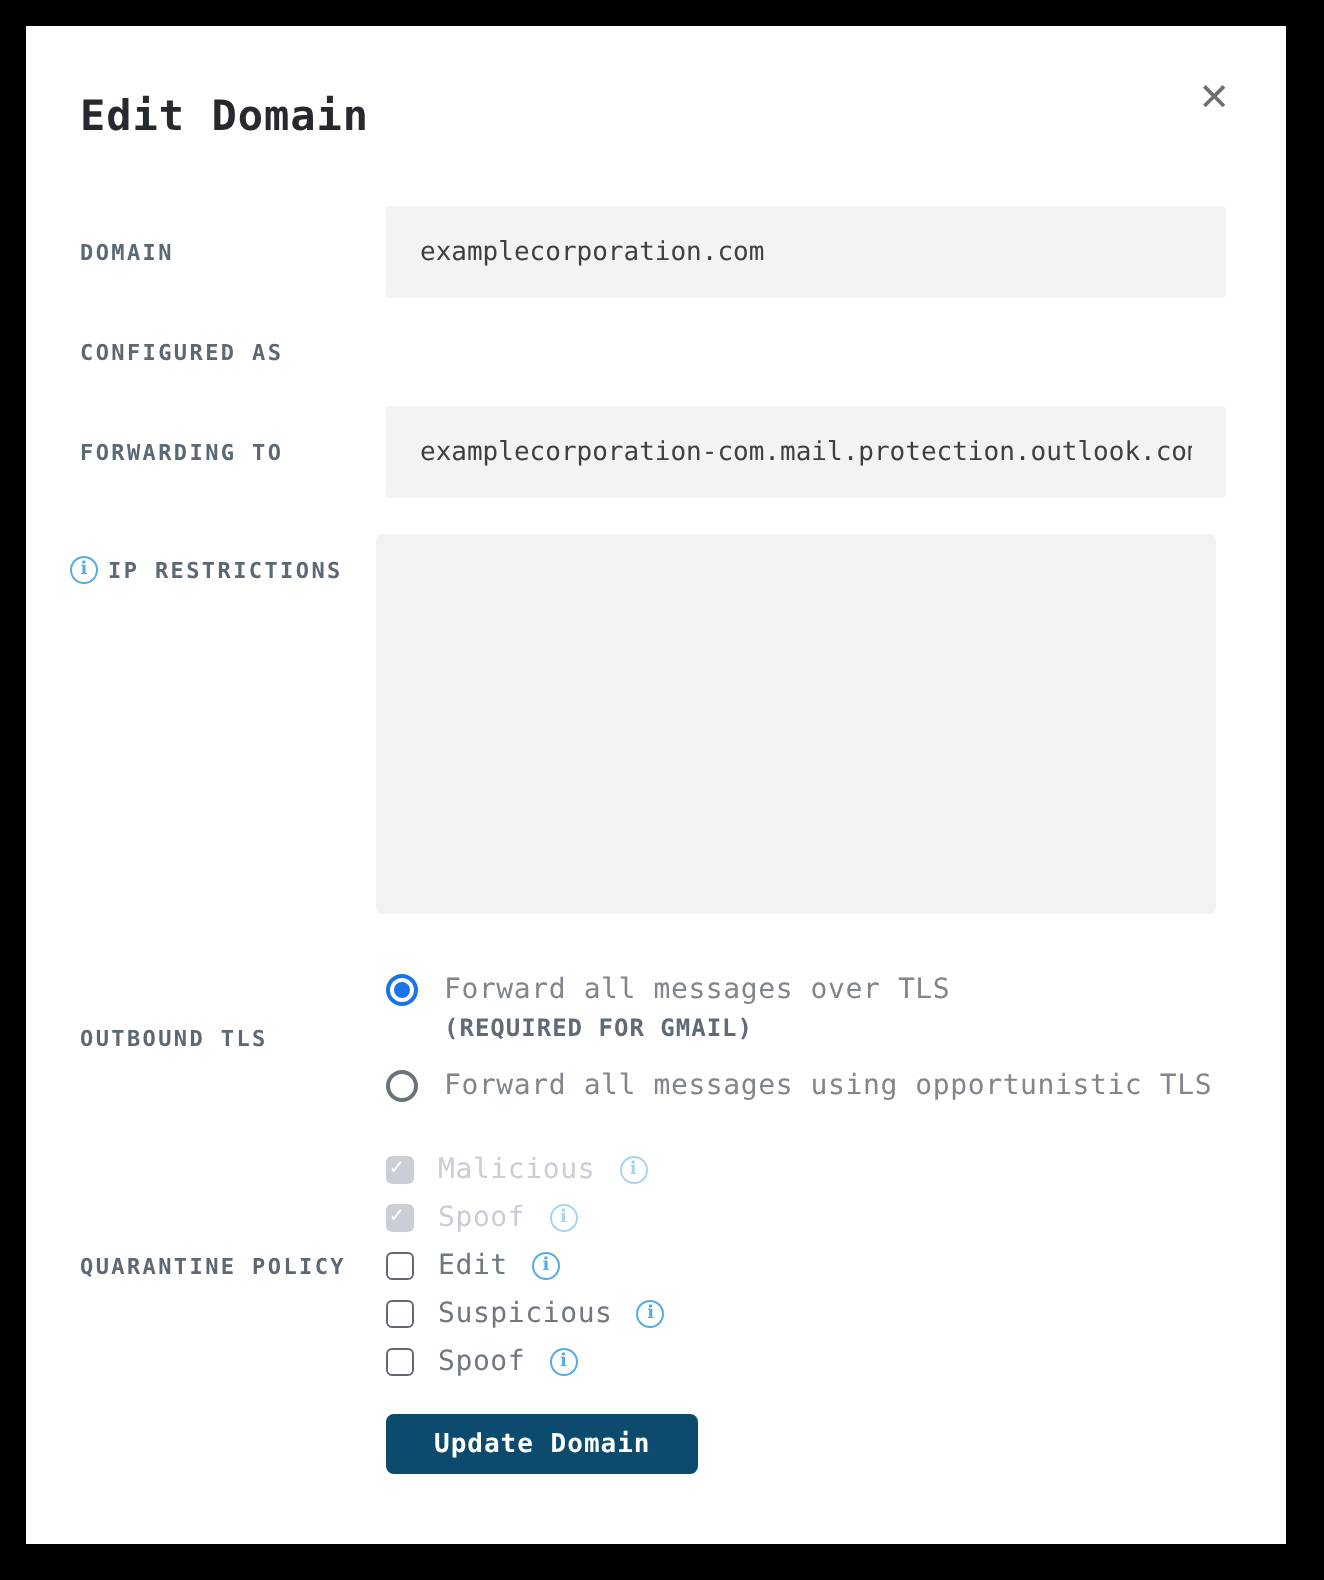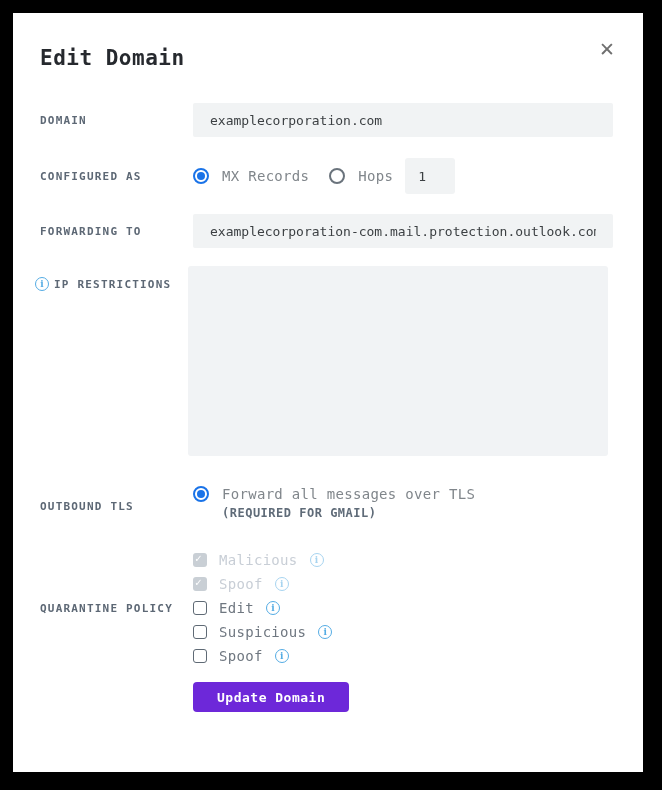--- a/index.html
+++ b/index.html
@@ -32,21 +32,21 @@
     width:153px; flex:0 0 153px;
     display:flex; align-items:center; gap:5px;
   }
   .field-label {
     font-size:11px; font-weight:bold; letter-spacing:1.2px;
     color:#5d6875; text-transform:uppercase; white-space:nowrap;
   }
   .control-col { width:420px; flex:0 0 420px; }
 
   .text-input {
-    width:420px; height:34px;
+    width:420px; height:46px;
     background:#f1f3f4; border:none; outline:none;
     font-family:inherit; font-size:13px; color:#3c4043;
     padding:0 17px; border-radius:2px;
   }
   .small-input {
     width:50px; height:36px;
     background:#f1f3f4; border:none; outline:none;
     font-family:inherit; font-size:13px; color:#3c4043;
     padding:0 0 0 13px; border-radius:3px;
   }
@@ -108,21 +108,21 @@
   .row-domain { margin-bottom:21px; }
   .row-configured { margin-bottom:20px; }
   .row-forwarding { margin-bottom:18px; }
   .row-ip { margin-bottom:22px; }
   .row-tls { margin-bottom:18px; }
   .row-quarantine { margin-bottom:14px; }
 
   .btn-primary {
     margin-left:153px;
     height:30px; padding:0 24px;
-    background:#6d28d9; color:#ffffff;
+    background:#0c4a6e; color:#ffffff;
     border:none; border-radius:4px; cursor:pointer;
     font-family:inherit; font-size:13px; font-weight:bold; letter-spacing:0.5px;
   }
 </style>
 </head>
 <body>
 
 <div class="modal">
 
   <div class="modal-header">
@@ -135,31 +135,20 @@
       <span class="field-label">DOMAIN</span>
     </div>
     <div class="control-col">
       <input class="text-input" type="text" value="examplecorporation.com" style="">
     </div>
   </div>
 
   <div class="form-row row-configured">
     <div class="label-col">
       <span class="field-label">CONFIGURED AS</span>
-    </div>
-    <div class="control-col inline-options">
-      <div class="radio-option">
-        <span class="radio-circle selected"></span>
-        <span class="option-label">MX Records</span>
-      </div>
-      <div class="radio-option">
-        <span class="radio-circle"></span>
-        <span class="option-label">Hops</span>
-      </div>
-      <input class="small-input" type="text" style="margin-left: -8px;" value="1">
     </div>
   </div>
 
   <div class="form-row row-forwarding">
     <div class="label-col">
       <span class="field-label">FORWARDING TO</span>
     </div>
     <div class="control-col">
       <input class="text-input" type="text" value="examplecorporation-com.mail.protection.outlook.com" style="">
     </div>
@@ -180,20 +169,24 @@
       <span class="field-label">OUTBOUND TLS</span>
     </div>
     <div class="control-col stacked">
       <div class="line radio-option">
         <span class="radio-circle selected"></span>
         <span class="option-label">Forward all messages over TLS</span>
       </div>
       <div class="line">
         <span class="radio-note">(REQUIRED FOR GMAIL)</span>
       </div>
+      <div class="line radio-option">
+        <span class="radio-circle"></span>
+        <span class="option-label">Forward all messages using opportunistic TLS</span>
+      </div>
     </div>
   </div>
 
   <div class="form-row row-quarantine">
     <div class="label-col">
       <span class="field-label">QUARANTINE POLICY</span>
     </div>
     <div class="control-col stacked">
       <div class="checkbox-row">
         <span class="checkbox-box checked-disabled"></span>

